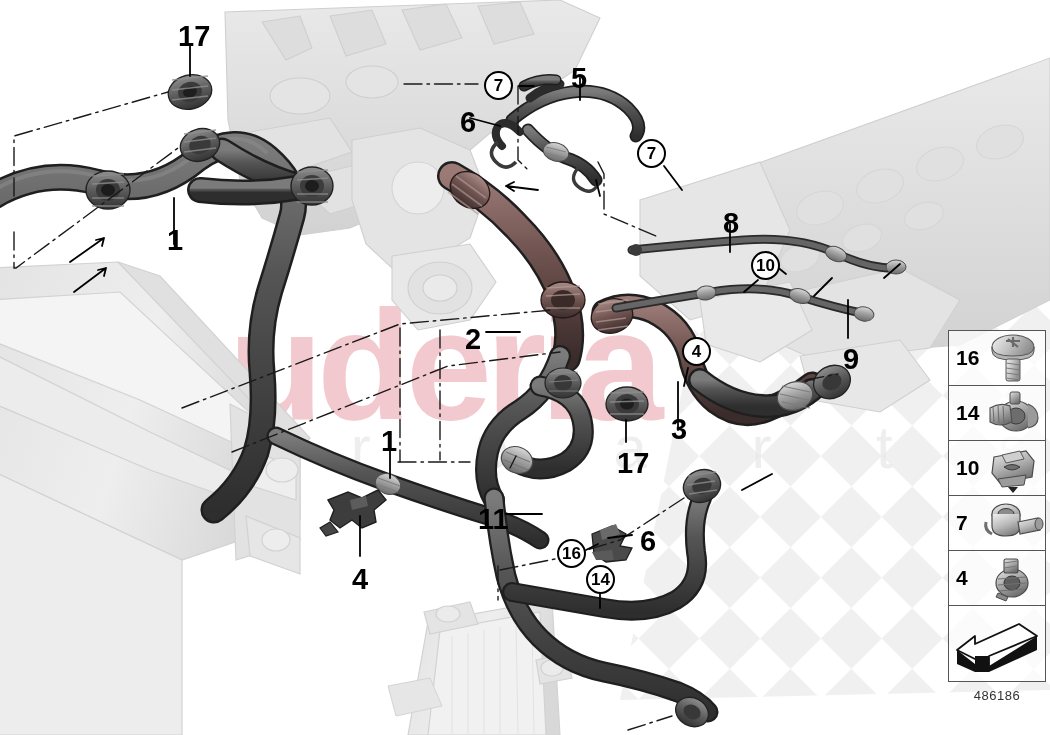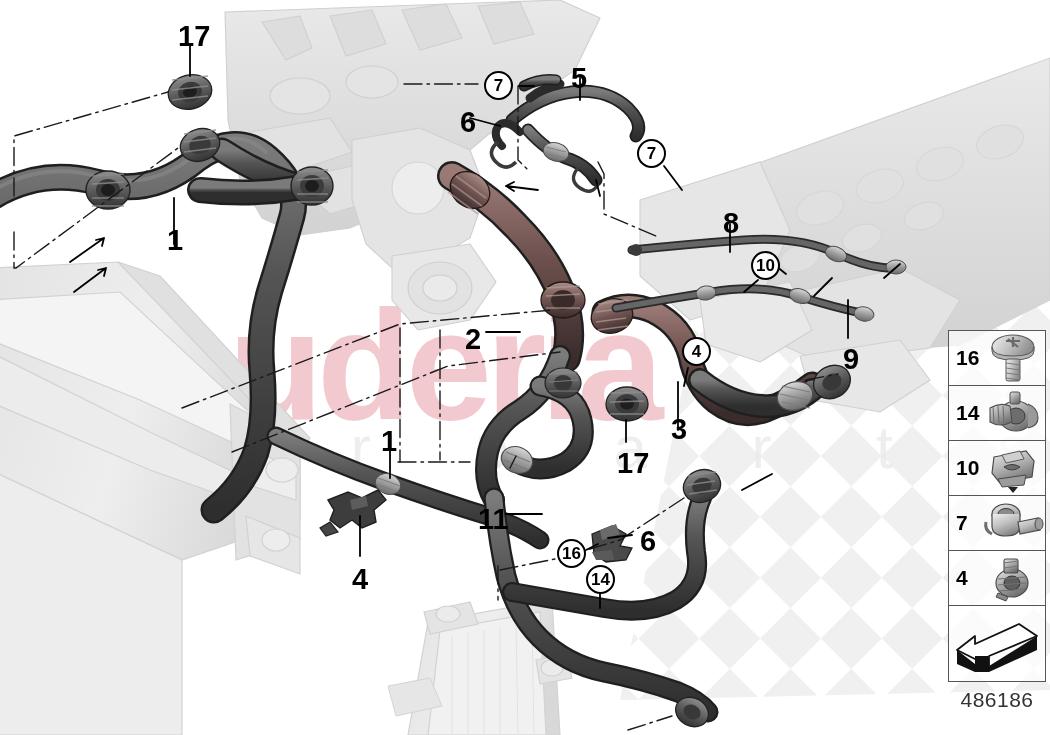--- a/index.html
+++ b/index.html
@@ -55,21 +55,21 @@
   .lnum{
     font-family:"Liberation Sans",sans-serif;
     font-size:21px;font-weight:700;color:#000;
     margin-left:7px;width:26px;flex:none;
   }
   .lart{flex:1;height:100%;position:relative;}
   .partnum{
     position:absolute;left:948px;top:688px;width:98px;
     text-align:center;
     font-family:"Liberation Sans",sans-serif;
-    font-size:21px;color:#333;letter-spacing:.5px;
+    font-size:13px;color:#333;letter-spacing:.5px;
   }
 </style>
 </head>
 <body>
 
 <div id="stage">
 
   <div class="wm-main">scuderia</div>
   <div class="wm-sub">c a r p a r t s</div>
 

